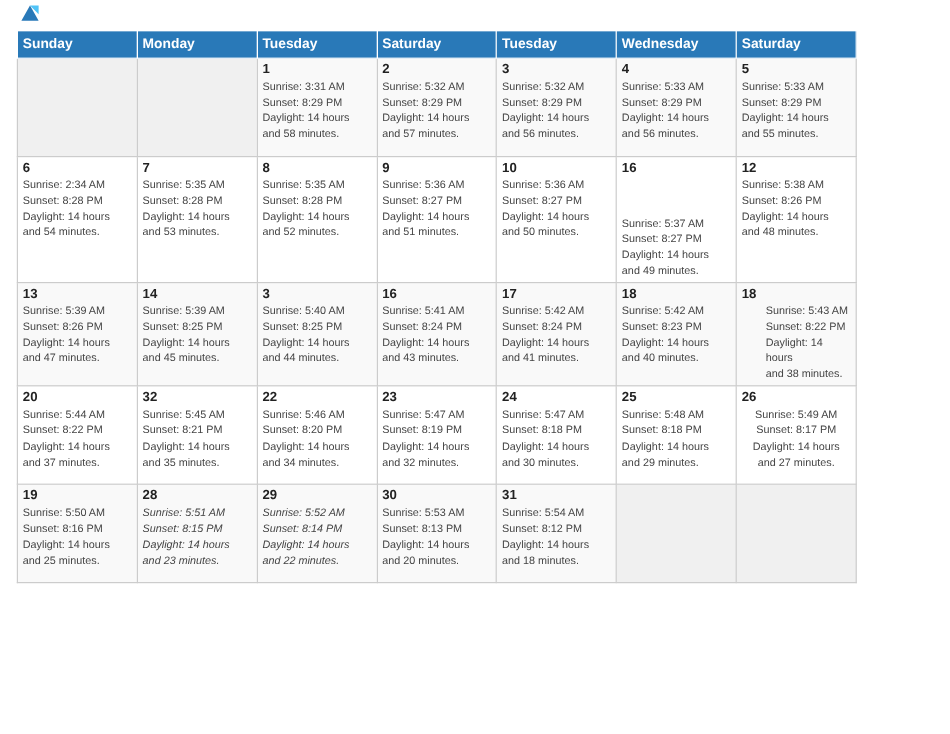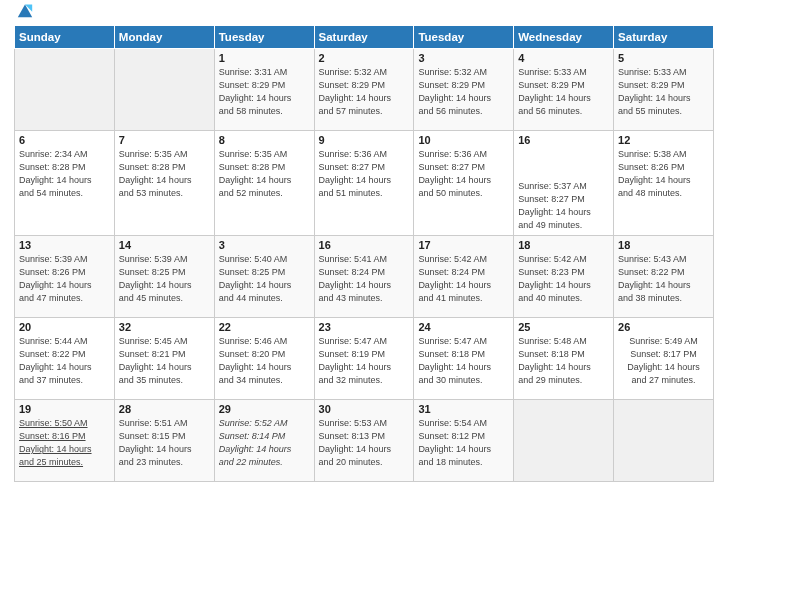--- a/index.html
+++ b/index.html
@@ -261,21 +261,21 @@
           </td>
           <td>
             <div class="day-num">18</div>
             <div class="day-info" style="white-space: pre-line;">Sunrise: 5:42 AM
 Sunset: 8:23 PM
 Daylight: 14 hours
 and 40 minutes.</div>
           </td>
           <td>
             <div class="day-num">18</div>
-            <div class="day-info" style="white-space: pre-line;">Sunrise: 5:43 AM
+            <div class="day-info" style="white-space: pre-line; margin-left: 20px;">Sunrise: 5:43 AM
 Sunset: 8:22 PM
 Daylight: 14 hours
 and 38 minutes.</div>
           </td>
         </tr>
         <tr>
           <td>
             <div class="day-num">20</div>
             <div class="day-info" style="white-space: pre-line;">Sunrise: 5:44 AM
 Sunset: 8:22 PM
@@ -321,28 +321,28 @@
             <div class="day-num">26</div>
             <div class="day-info" style="white-space: pre-line; text-align: center;">Sunrise: 5:49 AM
 Sunset: 8:17 PM
 Daylight: 14 hours
 and 27 minutes.</div>
           </td>
         </tr>
         <tr>
           <td>
             <div class="day-num">19</div>
-            <div class="day-info" style="white-space: pre-line; text-decoration: underline;">Sunrise: 5:50 AM
+            <div class="day-info" style="white-space: pre-line;">Sunrise: 5:50 AM
 Sunset: 8:16 PM
 Daylight: 14 hours
 and 25 minutes.</div>
           </td>
           <td>
             <div class="day-num">28</div>
-            <div class="day-info" style="white-space: pre-line;">Sunrise: 5:51 AM
+            <div class="day-info" style="white-space: pre-line; font-style: italic;">Sunrise: 5:51 AM
 Sunset: 8:15 PM
 Daylight: 14 hours
 and 23 minutes.</div>
           </td>
           <td>
             <div class="day-num">29</div>
             <div class="day-info" style="white-space: pre-line; font-style: italic;">Sunrise: 5:52 AM
 Sunset: 8:14 PM
 Daylight: 14 hours
 and 22 minutes.</div>

